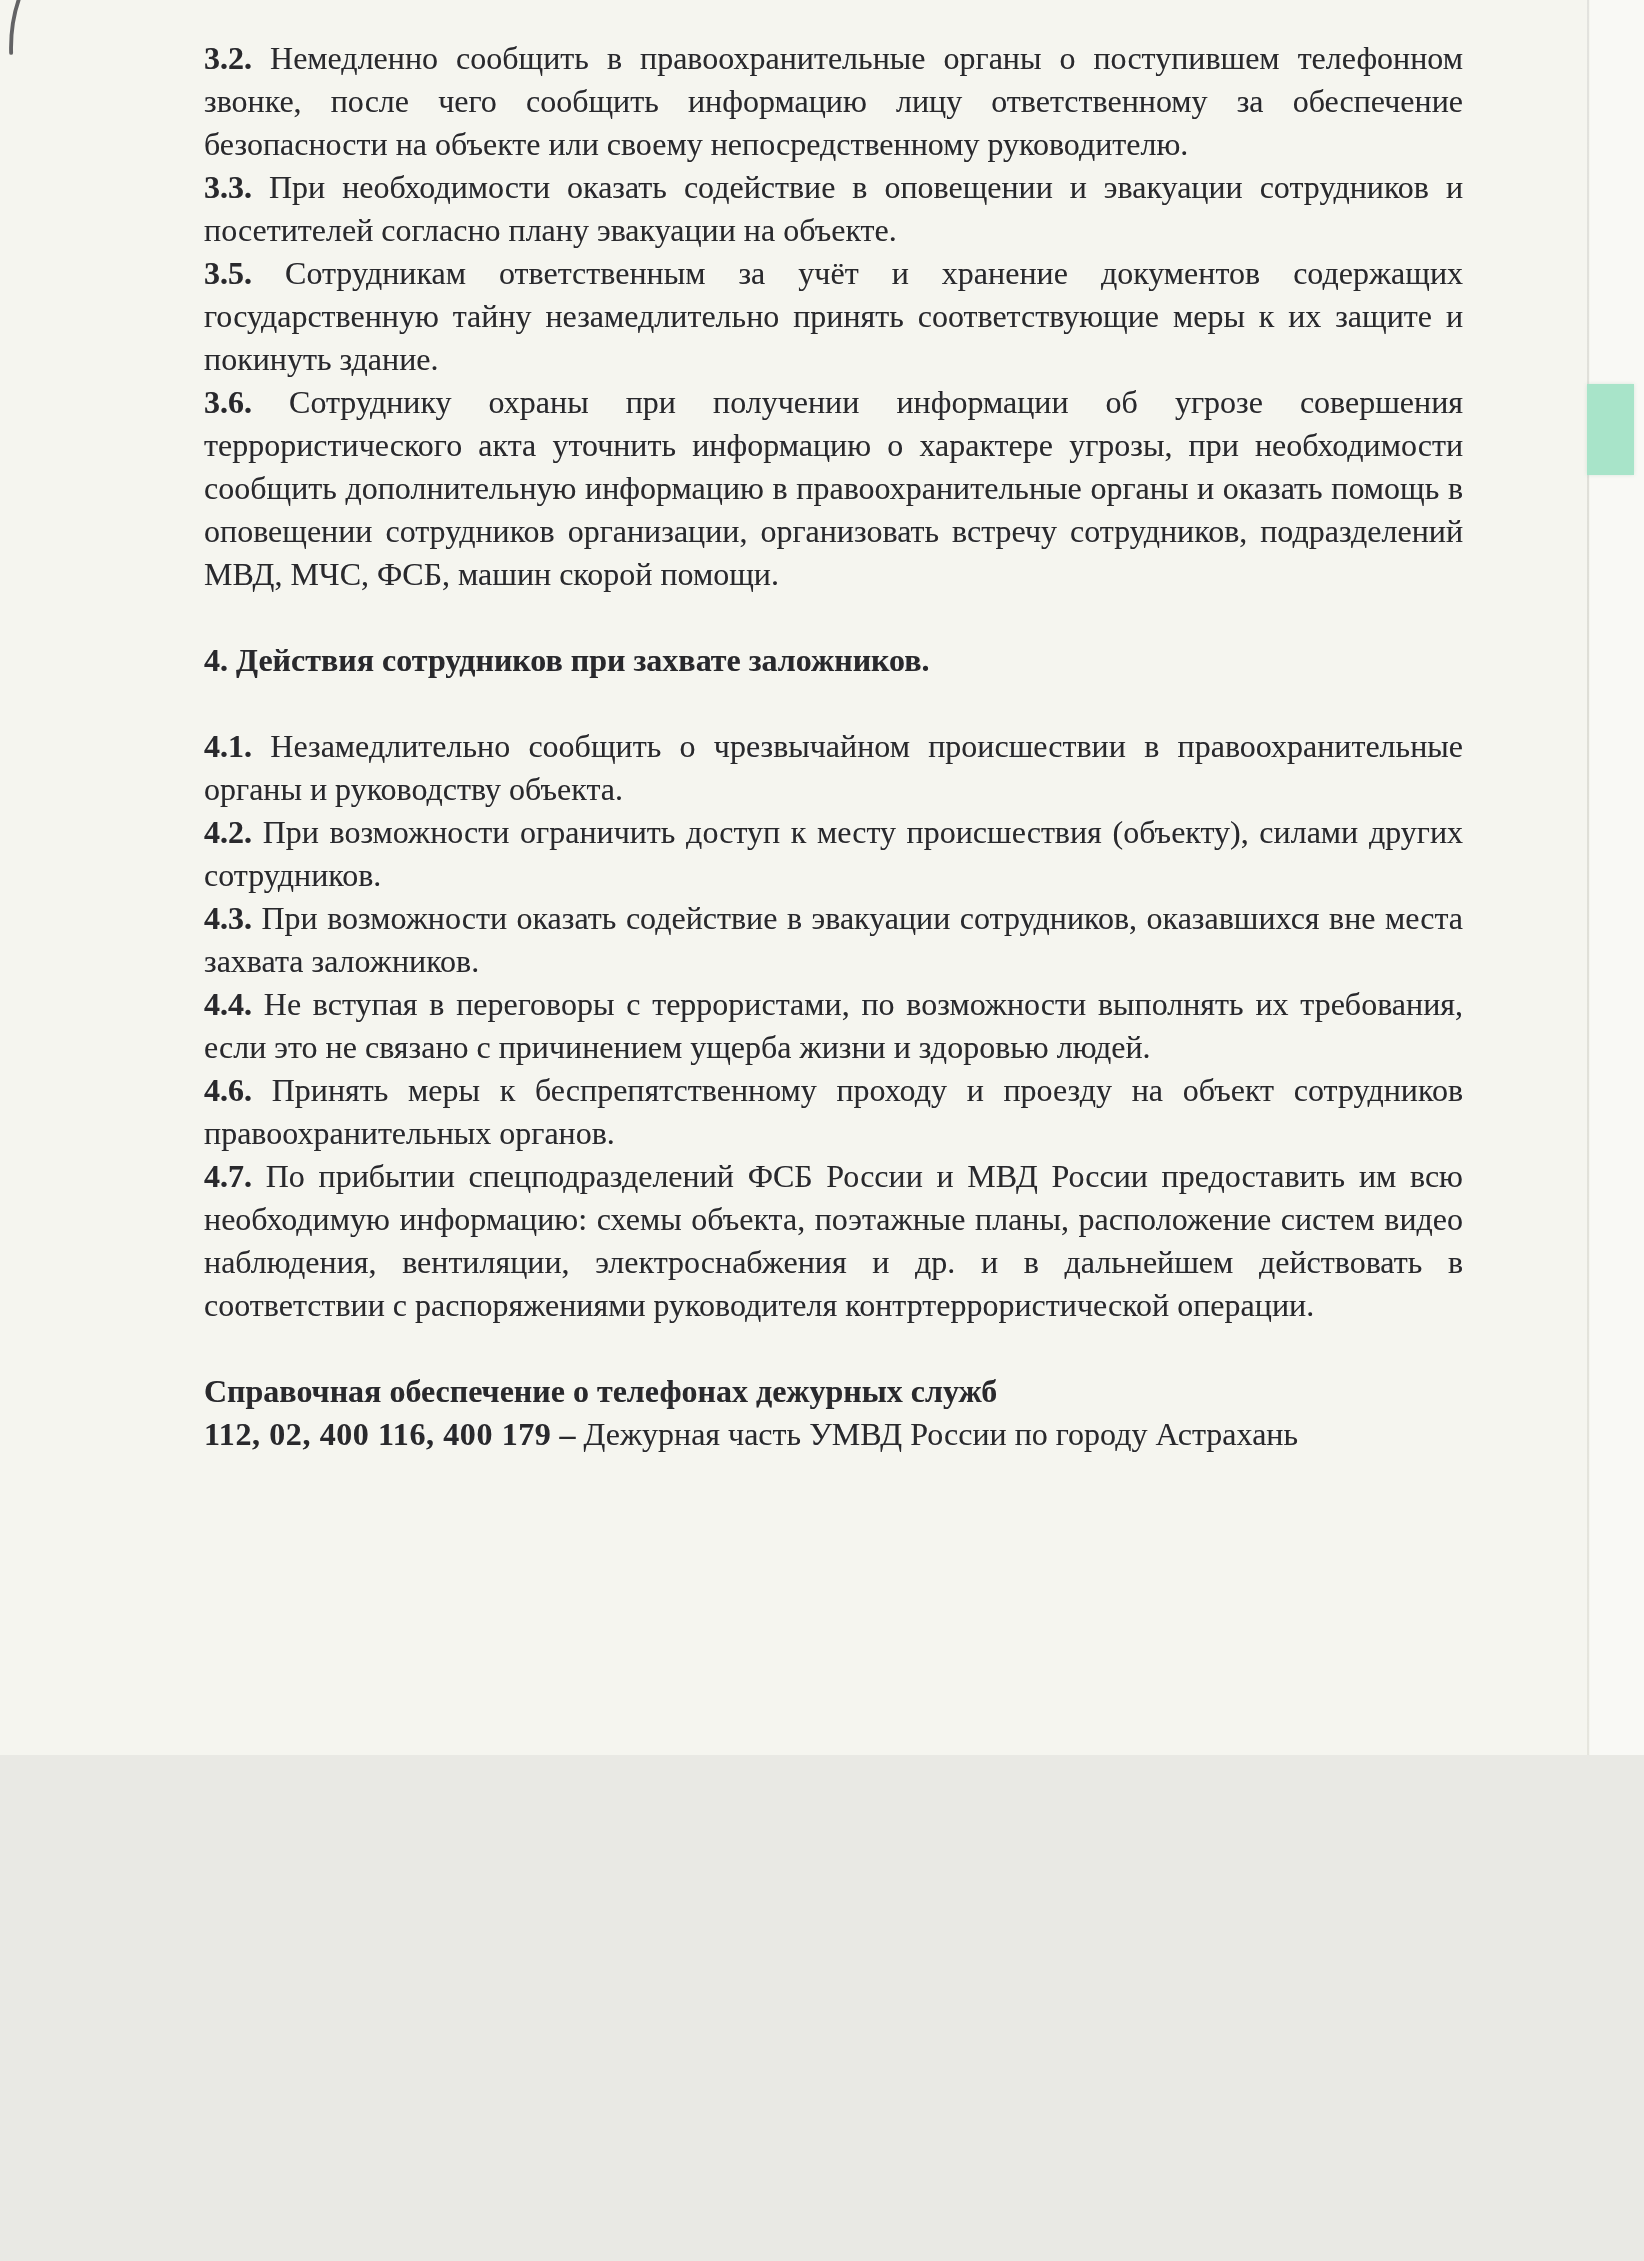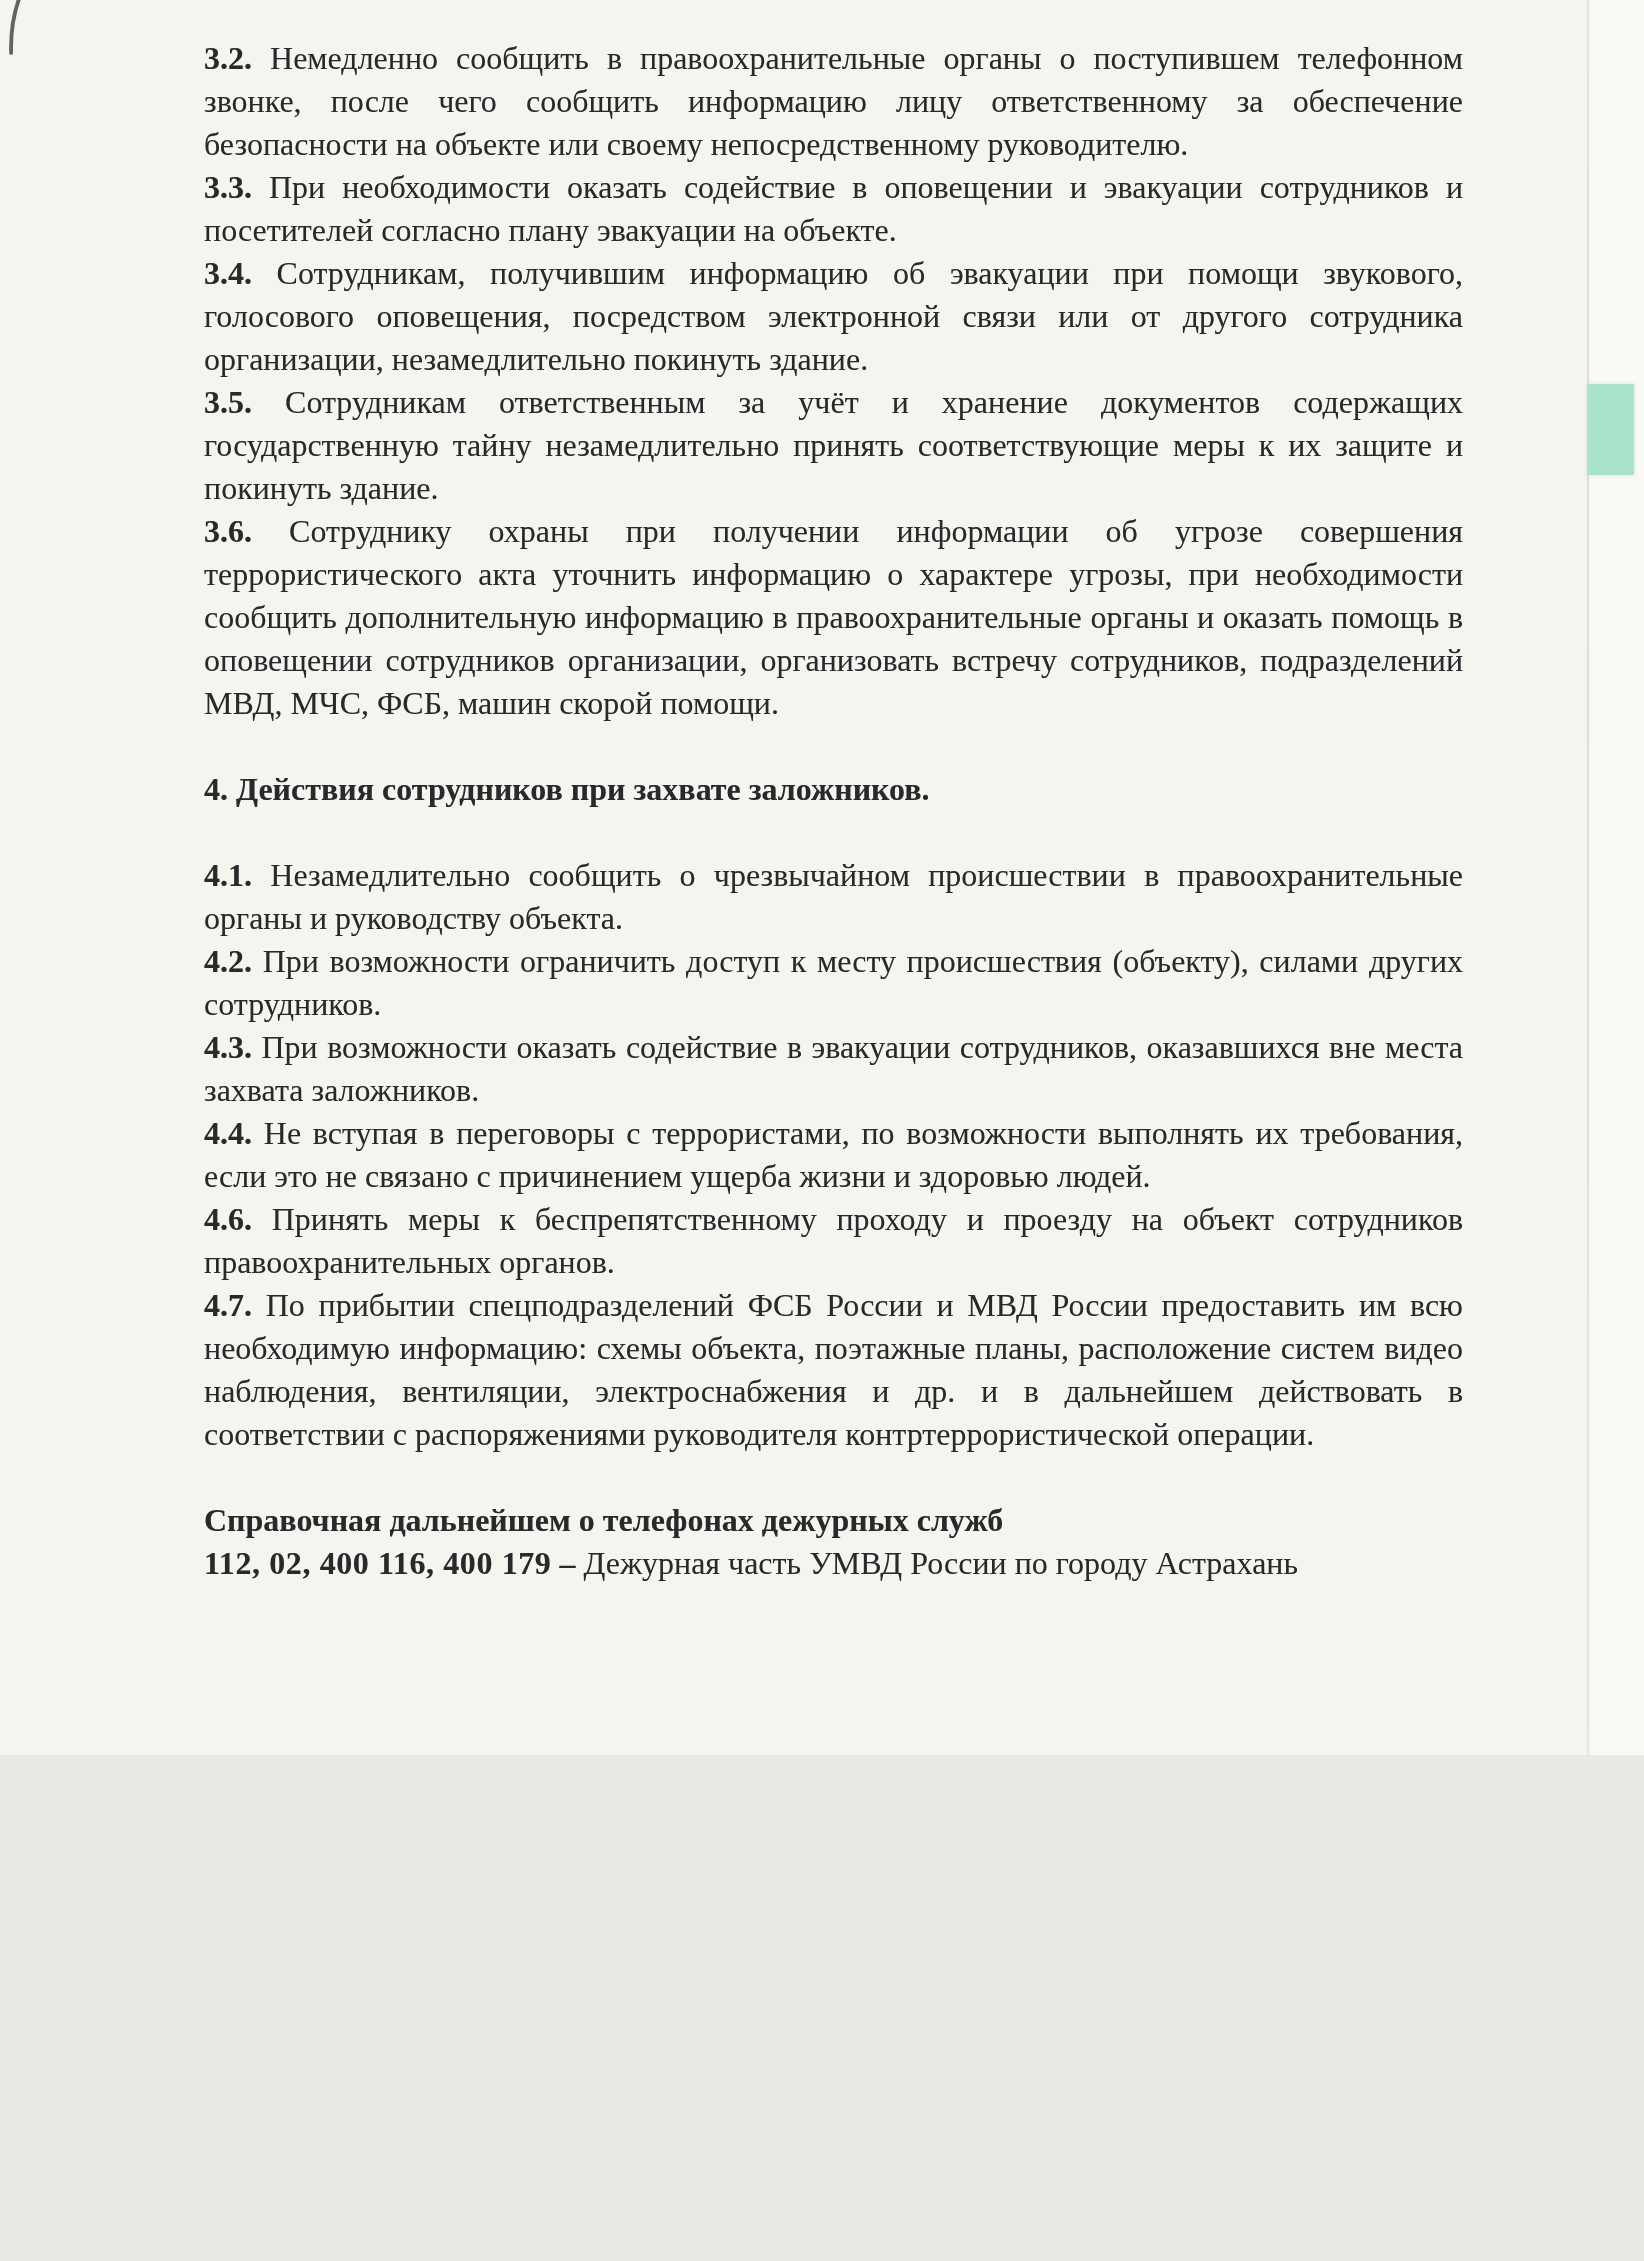--- a/index.html
+++ b/index.html
@@ -73,21 +73,20 @@
   <div class="edge-strip" style="background: rgb(249, 249, 245);"></div>
   <div class="edge-line"></div>
   <div class="sticky-tab" style="background: rgb(168, 228, 201);"></div>
 
   <div class="content" style="color: rgb(41, 41, 44);">
 
     <p><b class="num">3.2.</b> <span>Немедленно сообщить в правоохранительные органы о поступившем телефонном звонке, после чего сообщить информацию лицу ответственному за обеспечение безопасности на объекте или своему непосредственному руководителю.</span></p>
 
     <p><b class="num">3.3.</b> <span>При необходимости оказать содействие в оповещении и эвакуации сотрудников и посетителей согласно плану эвакуации на объекте.</span></p>
 
-    <p><b class="num">3.4.</b> <span>Сотрудникам, получившим информацию об эвакуации при помощи звукового, голосового оповещения, посредством электронной связи или от другого сотрудника организации, незамедлительно покинуть здание.</span></p>
 
     <p><b class="num">3.5.</b> <span>Сотрудникам ответственным за учёт и хранение документов содержащих государственную тайну незамедлительно принять соответствующие меры к их защите и покинуть здание.</span></p>
 
     <p><b class="num">3.6.</b> <b class="lead">Сотруднику охраны</b> <span>при получении информации об угрозе совершения террористического акта уточнить информацию о характере угрозы, при необходимости сообщить дополнительную информацию в правоохранительные органы и оказать помощь в оповещении сотрудников организации, организовать встречу сотрудников, подразделений МВД, МЧС, ФСБ, машин скорой помощи.</span></p>
 
 
     <div class="blank"></div>
 
     <p class="heading">4. Действия сотрудников при захвате заложников.</p>
 
@@ -102,19 +101,19 @@
 
     <p><b class="num">4.4.</b> <span>Не вступая в переговоры с террористами, по возможности выполнять их требования, если это не связано с причинением ущерба жизни и здоровью людей.</span></p>
 
 
     <p><b class="num">4.6.</b> <span>Принять меры к беспрепятственному проходу и проезду на объект сотрудников правоохранительных органов.</span></p>
 
     <p><b class="num">4.7.</b> <span>По прибытии спецподразделений ФСБ России и МВД России предоставить им всю необходимую информацию: схемы объекта, поэтажные планы, расположение систем видео наблюдения, вентиляции, электроснабжения и др. и в дальнейшем действовать в соответствии с распоряжениями руководителя контртеррористической операции.</span></p>
 
     <div class="blank"></div>
 
-    <p class="heading">Справочная дальнейшем о телефонах дежурных служб</p>
+    <p class="heading">Справочная обеспечение о телефонах дежурных служб</p>
 
     <p><span class="phones">112, 02, 400 116, 400 179</span> <span class="dash">–</span> <span>Дежурная часть УМВД России по городу Астрахань</span></p>
 
   </div>
 </div>
 
 
 </body></html>

